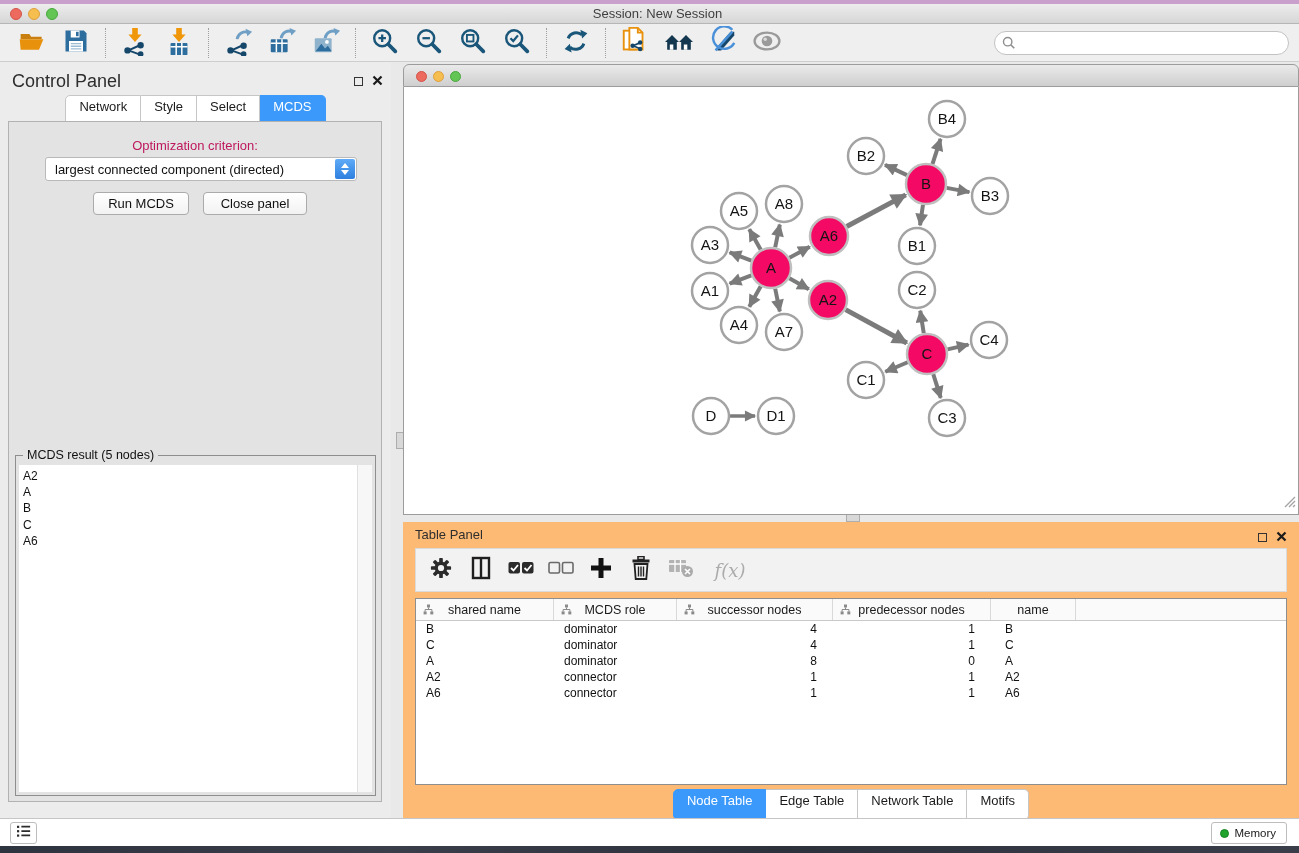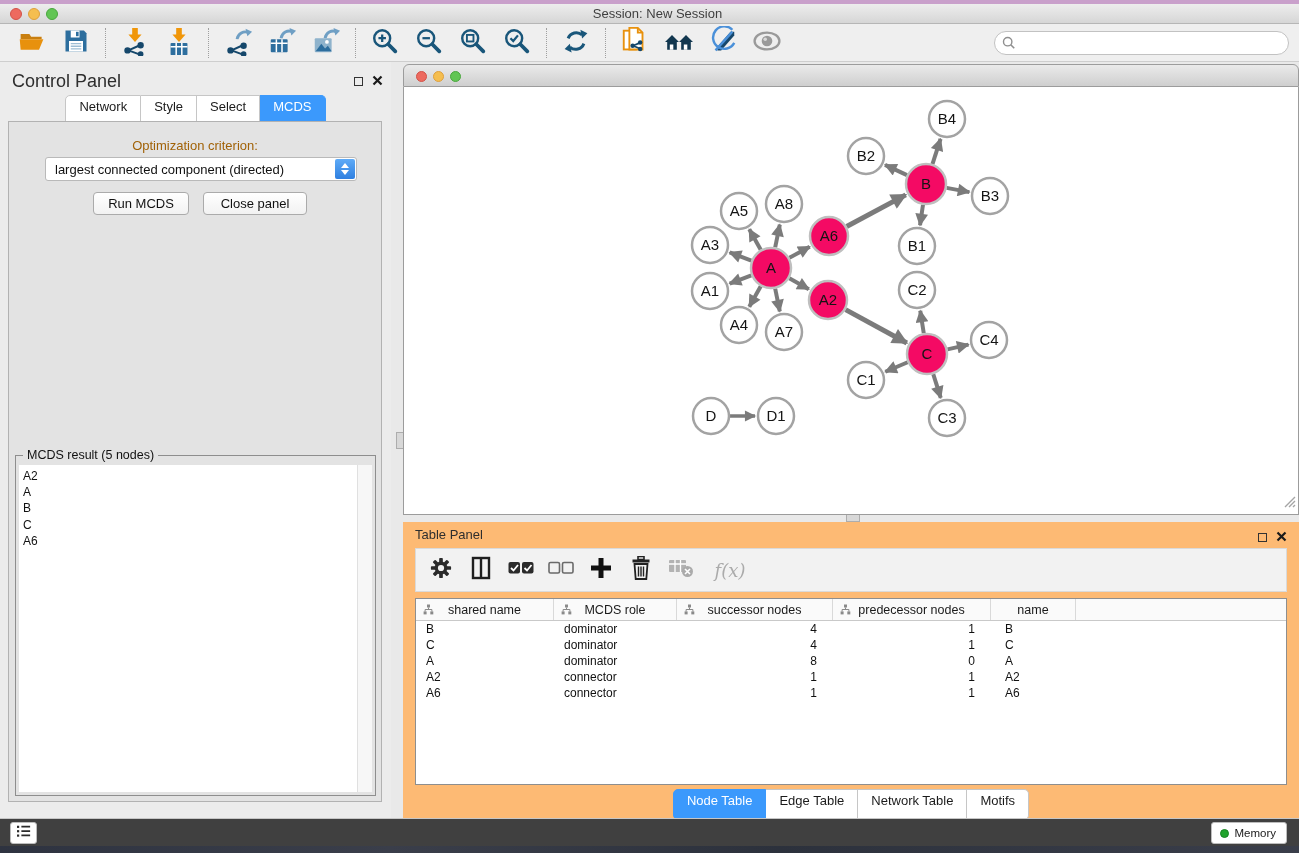--- a/index.html
+++ b/index.html
@@ -43,21 +43,21 @@
   .float-box { width:9px; height:9px; border:1.5px solid #333; display:inline-block; }
   .seg-row { display:flex; }
   .seg { background:#fff; border:1px solid #C6C6C6; border-left:none; font-size:13px; color:#1B1B1B;
     padding:3px 13px 11px; cursor:default; white-space:nowrap; }
   .seg:first-child { border-left:1px solid #C6C6C6; border-radius:5px 0 0 5px; }
   .seg:last-child { border-radius:0 5px 5px 0; }
   .seg.active { background:#3B99FC; border-color:#3B99FC; color:#fff; }
   .cp-tabs { position:absolute; left:0; right:0; top:33px; display:flex; justify-content:center; }
   .cp-box { position:absolute; left:8px; top:59px; width:374px; height:681px;
     border:1px solid #B2B2B2; background:#E3E3E3; }
-  .opt-label { position:absolute; left:0; right:0; top:16px; text-align:center; font-size:13px; color:#a16207; }
+  .opt-label { position:absolute; left:0; right:0; top:16px; text-align:center; font-size:13px; color:#be185d; }
   .criterion { position:absolute; left:36px; top:35px; width:312px; height:24px; background:#fff;
     border:1px solid #B9B9B9; border-radius:3px; font-size:13px; color:#111; }
   .criterion .val { position:absolute; left:9px; top:4px; white-space:nowrap; }
   .stepper { position:absolute; right:1px; top:1px; bottom:1px; width:20px; border-radius:2px;
     background:linear-gradient(#5FABF7,#2E7FE0); display:flex; flex-direction:column;
     align-items:center; justify-content:center; gap:2px; }
   .tri-up { width:0; height:0; border-left:4px solid transparent; border-right:4px solid transparent;
     border-bottom:5px solid #fff; }
   .tri-down { width:0; height:0; border-left:4px solid transparent; border-right:4px solid transparent;
     border-top:5px solid #fff; }
@@ -104,21 +104,21 @@
   .thead { display:flex; height:22px; background:#FAFAFA; border-bottom:1px solid #C9C9C9; }
   .th { position:relative; display:flex; align-items:center; justify-content:center;
     border-right:1px solid #D9D9D9; font-size:12.5px; color:#1A1A1A; }
   .th .sort-ic { position:absolute; left:7px; top:5px; }
   .th-fill { flex:1; border-right:none; }
   .tr { display:flex; height:16px; }
   .td { font-size:12px; color:#111; line-height:16px; white-space:nowrap; overflow:hidden; }
   .bottom-tabs { position:absolute; left:0; right:0; top:267px; display:flex; justify-content:center; }
 
   
-  .statusbar { position:absolute; left:0; top:818px; width:1299px; height:28px; background:#404040;
+  .statusbar { position:absolute; left:0; top:818px; width:1299px; height:28px; background:#ffffff;
     border-top:1px solid #C6C6C6; }
   .menu-btn { position:absolute; left:10px; top:3px; width:27px; height:22px; background:#fff;
     border:1px solid #BDBDBD; border-radius:3px; display:flex; align-items:center; justify-content:center; }
   .memory-btn { position:absolute; right:12px; top:3px; height:22px; background:#fff;
     border:1px solid #BDBDBD; border-radius:3px; display:flex; align-items:center; gap:5px;
     padding:0 10px 0 8px; font-size:11.5px; color:#1A1A1A; }
   .mem-dot { width:9px; height:9px; border-radius:50%; background:#1FA32C; border:1px solid #168322; }
 </style>
 </head>
 <body>

